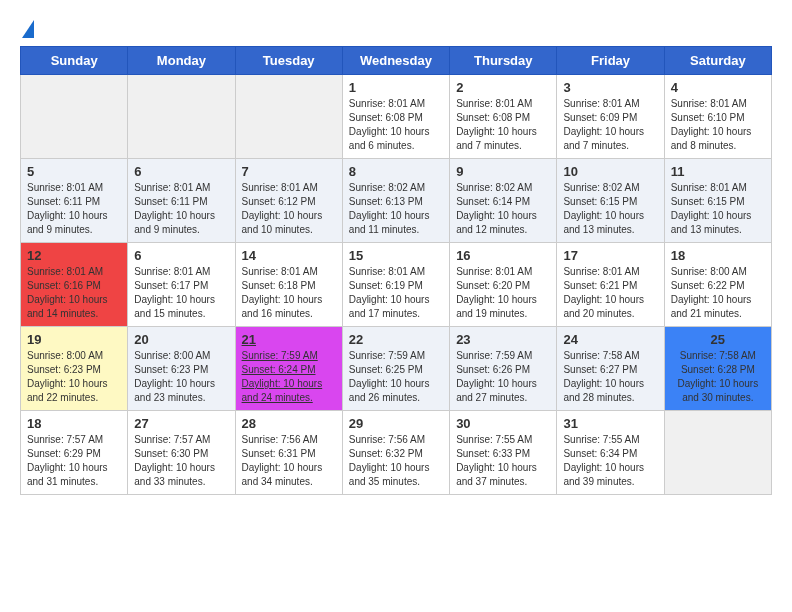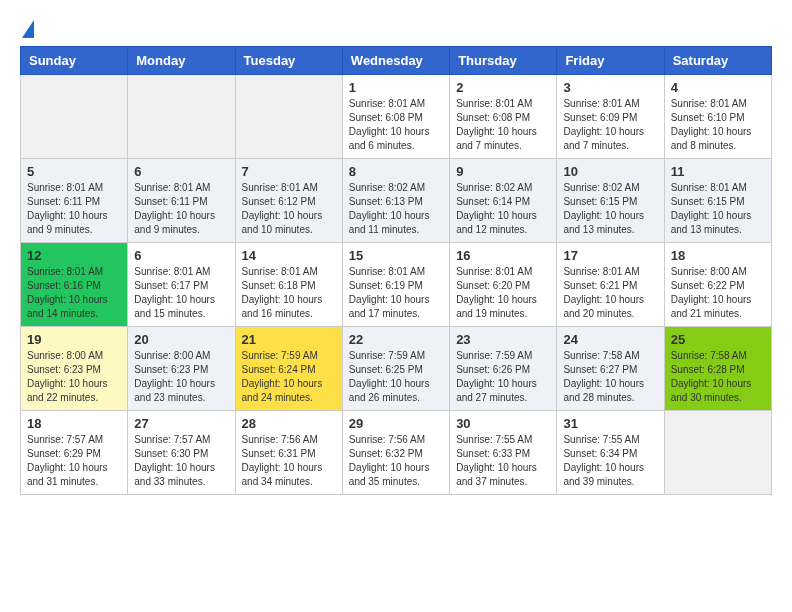--- a/index.html
+++ b/index.html
@@ -62,21 +62,21 @@
       width: 100%;
       border-collapse: collapse;
       border: 1px solid #ccc;
     }
     .calendar th {
       background: #3366cc;
       color: #fff;
       font-size: 13px;
       font-weight: bold;
       padding: 6px 8px;
-      text-align: left;
+      text-align: center;
       border: 1px solid #2255bb;
     }
     .calendar td {
       vertical-align: top;
       padding: 5px 6px;
       border: 1px solid #ccc;
       font-size: 11px;
       color: #333;
       width: calc(100% / 7);
       min-height: 80px;
@@ -213,21 +213,21 @@
           </td>
           <td style="background: rgb(238, 242, 248);">
             <span class="day-number">11</span>
             <div class="day-info" style="white-space: pre-line;">Sunrise: 8:01 AM
 Sunset: 6:15 PM
 Daylight: 10 hours
 and 13 minutes.</div>
           </td>
         </tr>
         <tr>
-          <td style="background: #22c55e;">
+          <td style="background: #ef4444;">
             <span class="day-number">12</span>
             <div class="day-info" style="white-space: pre-line;">Sunrise: 8:01 AM
 Sunset: 6:16 PM
 Daylight: 10 hours
 and 14 minutes.</div>
           </td>
           <td style="background: rgb(255, 255, 255);">
             <span class="day-number">6</span>
             <div class="day-info" style="white-space: pre-line;">Sunrise: 8:01 AM
 Sunset: 6:17 PM
@@ -278,21 +278,21 @@
 Daylight: 10 hours
 and 22 minutes.</div>
           </td>
           <td style="background: rgb(238, 242, 248);">
             <span class="day-number">20</span>
             <div class="day-info" style="white-space: pre-line;">Sunrise: 8:00 AM
 Sunset: 6:23 PM
 Daylight: 10 hours
 and 23 minutes.</div>
           </td>
-          <td style="background: #fde047;">
+          <td style="background: #d946ef; text-decoration: underline;">
             <span class="day-number">21</span>
             <div class="day-info" style="white-space: pre-line;">Sunrise: 7:59 AM
 Sunset: 6:24 PM
 Daylight: 10 hours
 and 24 minutes.</div>
           </td>
           <td style="background: rgb(238, 242, 248);">
             <span class="day-number">22</span>
             <div class="day-info" style="white-space: pre-line;">Sunrise: 7:59 AM
 Sunset: 6:25 PM
@@ -306,21 +306,21 @@
 Daylight: 10 hours
 and 27 minutes.</div>
           </td>
           <td style="background: rgb(238, 242, 248);">
             <span class="day-number">24</span>
             <div class="day-info" style="white-space: pre-line;">Sunrise: 7:58 AM
 Sunset: 6:27 PM
 Daylight: 10 hours
 and 28 minutes.</div>
           </td>
-          <td style="background: #84cc16;">
+          <td style="background: #3b82f6; text-align: center;">
             <span class="day-number">25</span>
             <div class="day-info" style="white-space: pre-line;">Sunrise: 7:58 AM
 Sunset: 6:28 PM
 Daylight: 10 hours
 and 30 minutes.</div>
           </td>
         </tr>
         <tr>
           <td style="background: rgb(255, 255, 255);">
             <span class="day-number">18</span>

